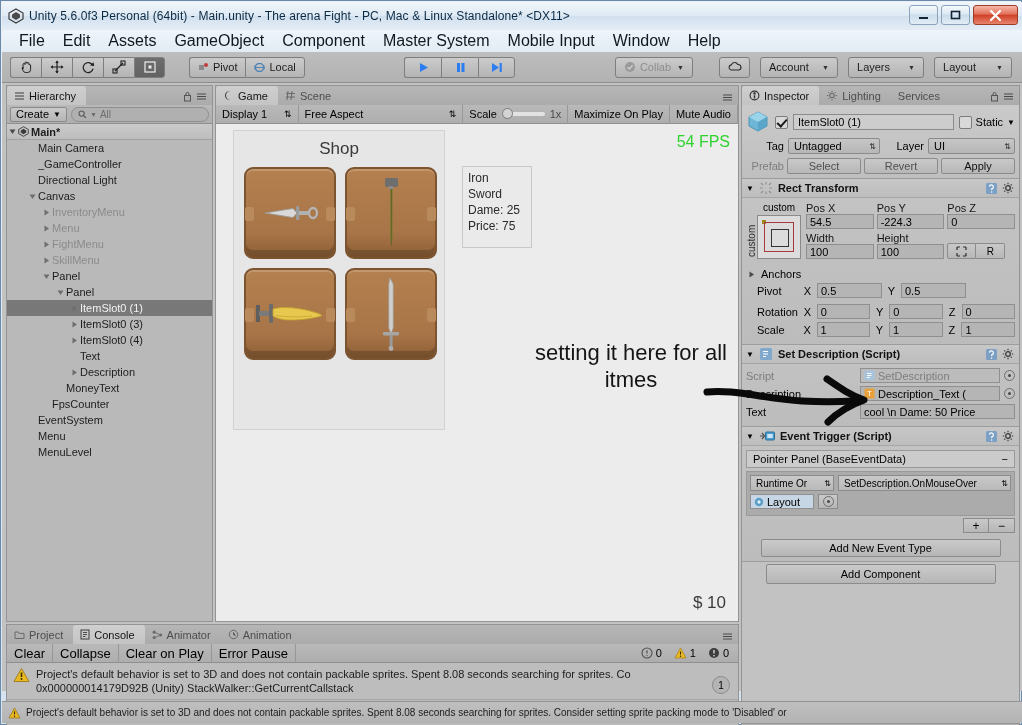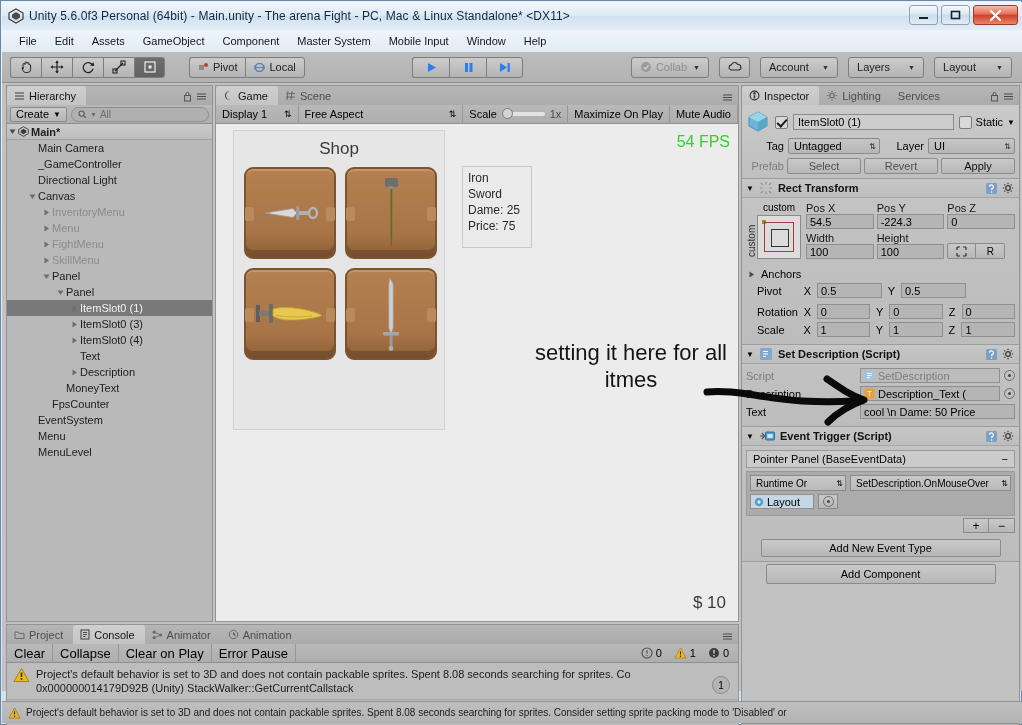--- a/index.html
+++ b/index.html
@@ -39,21 +39,21 @@
     border-color:#9c3b26; color:#fff; font-weight:bold;
   }
   .wb svg { display:block; }
 
   
   .menubar {
     position:absolute; left:1px; top:29px; width:1020px; height:22px;
     display:flex; align-items:center; padding-left:8px;
     background:linear-gradient(180deg,#eef4fa 0%,#e2ecf5 100%);
   }
-  .menu-item { padding:2px 9px; font-size:11px; color:#101820; cursor:default; white-space:nowrap; }
+  .menu-item { padding:2px 9px; font-size:16px; color:#101820; cursor:default; white-space:nowrap; }
 
   
   .editor {
     position:absolute; left:1px; top:51px; width:1020px; height:639px;
     background:#c2c2c2;
   }
 
   
   .toolbar {
     position:absolute; left:0; top:0; width:1020px; height:31px;
@@ -441,21 +441,21 @@
               </svg>
         </div>
         <div class="tbtn play">
           <svg width="13" height="13" viewBox="0 0 13 13">
                 <polygon points="2,2 9,6.5 2,11" fill="#2c7ef0"></polygon>
                 <rect x="9.6" y="2" width="2.2" height="9" fill="#2c7ef0"></rect>
               </svg>
         </div>
       </div>
       <div class="spacer"></div>
-      <div class="tbtn single wide dis" style="margin-right:10px">
+      <div class="tbtn single wide dis" style="margin-right:26px">
         <svg width="12" height="12" viewBox="0 0 12 12" style="margin-right:4px">
               <circle cx="6" cy="6" r="5" fill="#9a9a9a"></circle>
               <path d="M3.5,6.2 L5.3,8 L8.6,4.2" stroke="#cfcfcf" stroke-width="1.4" fill="none"></path>
             </svg>
         <span>Collab</span>
         <span class="dd-arrow">▼</span>
       </div>
       <div class="tbtn single" style="margin-right:10px">
         <svg width="16" height="12" viewBox="0 0 16 12">
               <path d="M4,9 a2.6,2.6 0 0 1 0.4,-5.1 a3.4,3.4 0 0 1 6.4,-0.4 a2.8,2.8 0 0 1 1,5.5 Z" fill="none" stroke="#2a2a2a" stroke-width="1.1"></path>
@@ -1070,21 +1070,21 @@
                   </svg>
             </span>
           </div>
           <div class="comp-body">
             <div class="evt-header">
               <span>Pointer Panel (BaseEventData)</span>
               <span>−</span>
             </div>
             <div class="evt-inner">
               <div class="evt-row">
-                <div class="ddsm" style="width:96px">
+                <div class="ddsm" style="width:84px">
                   <span>Runtime Or</span>
                   <span class="updown">⇅</span>
                 </div>
                 <div class="ddsm" style="flex:1">
                   <span style="overflow:hidden;text-overflow:clip">SetDescription.OnMouseOver</span>
                   <span class="updown">⇅</span>
                 </div>
               </div>
               <div class="evt-row">
                 <div class="obj-field" style="width:64px;background:#c6d6e4">

